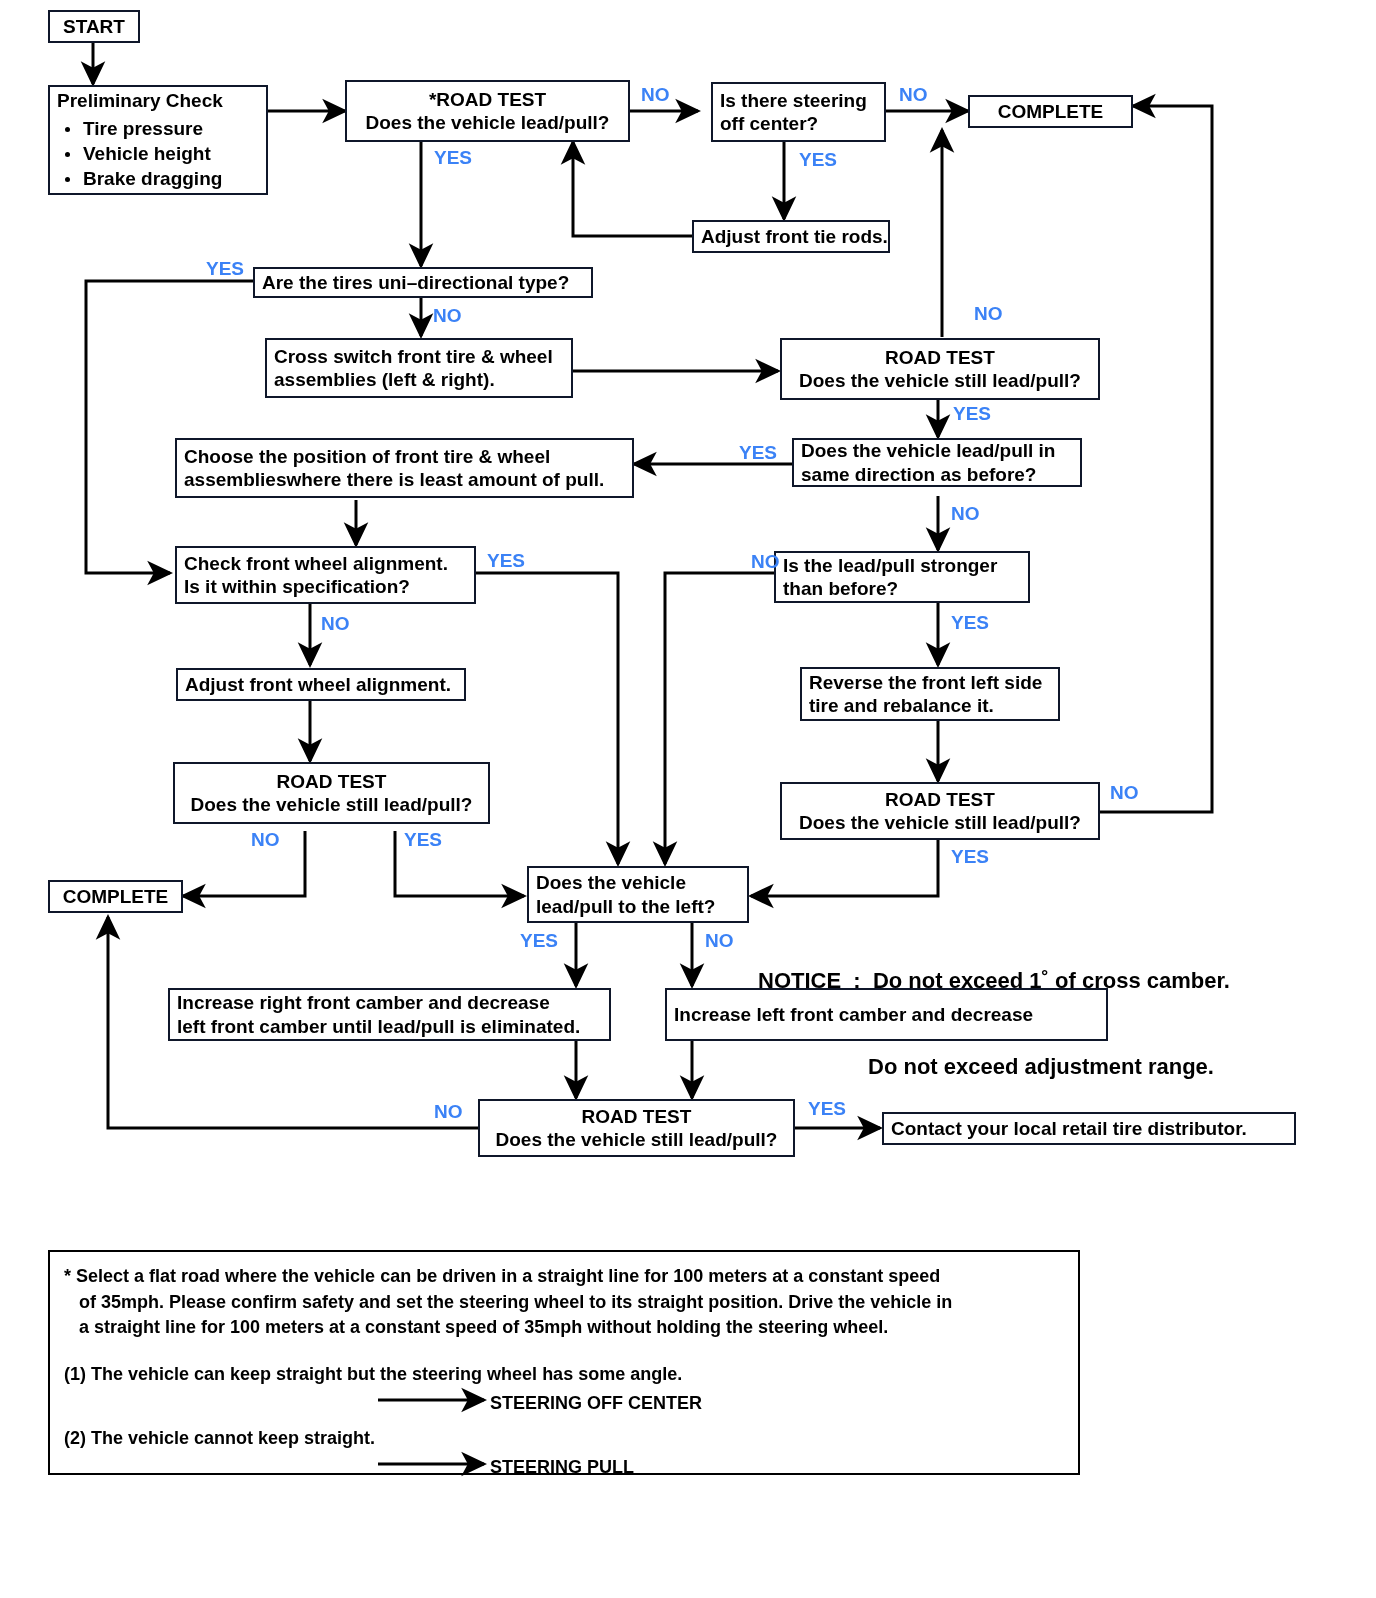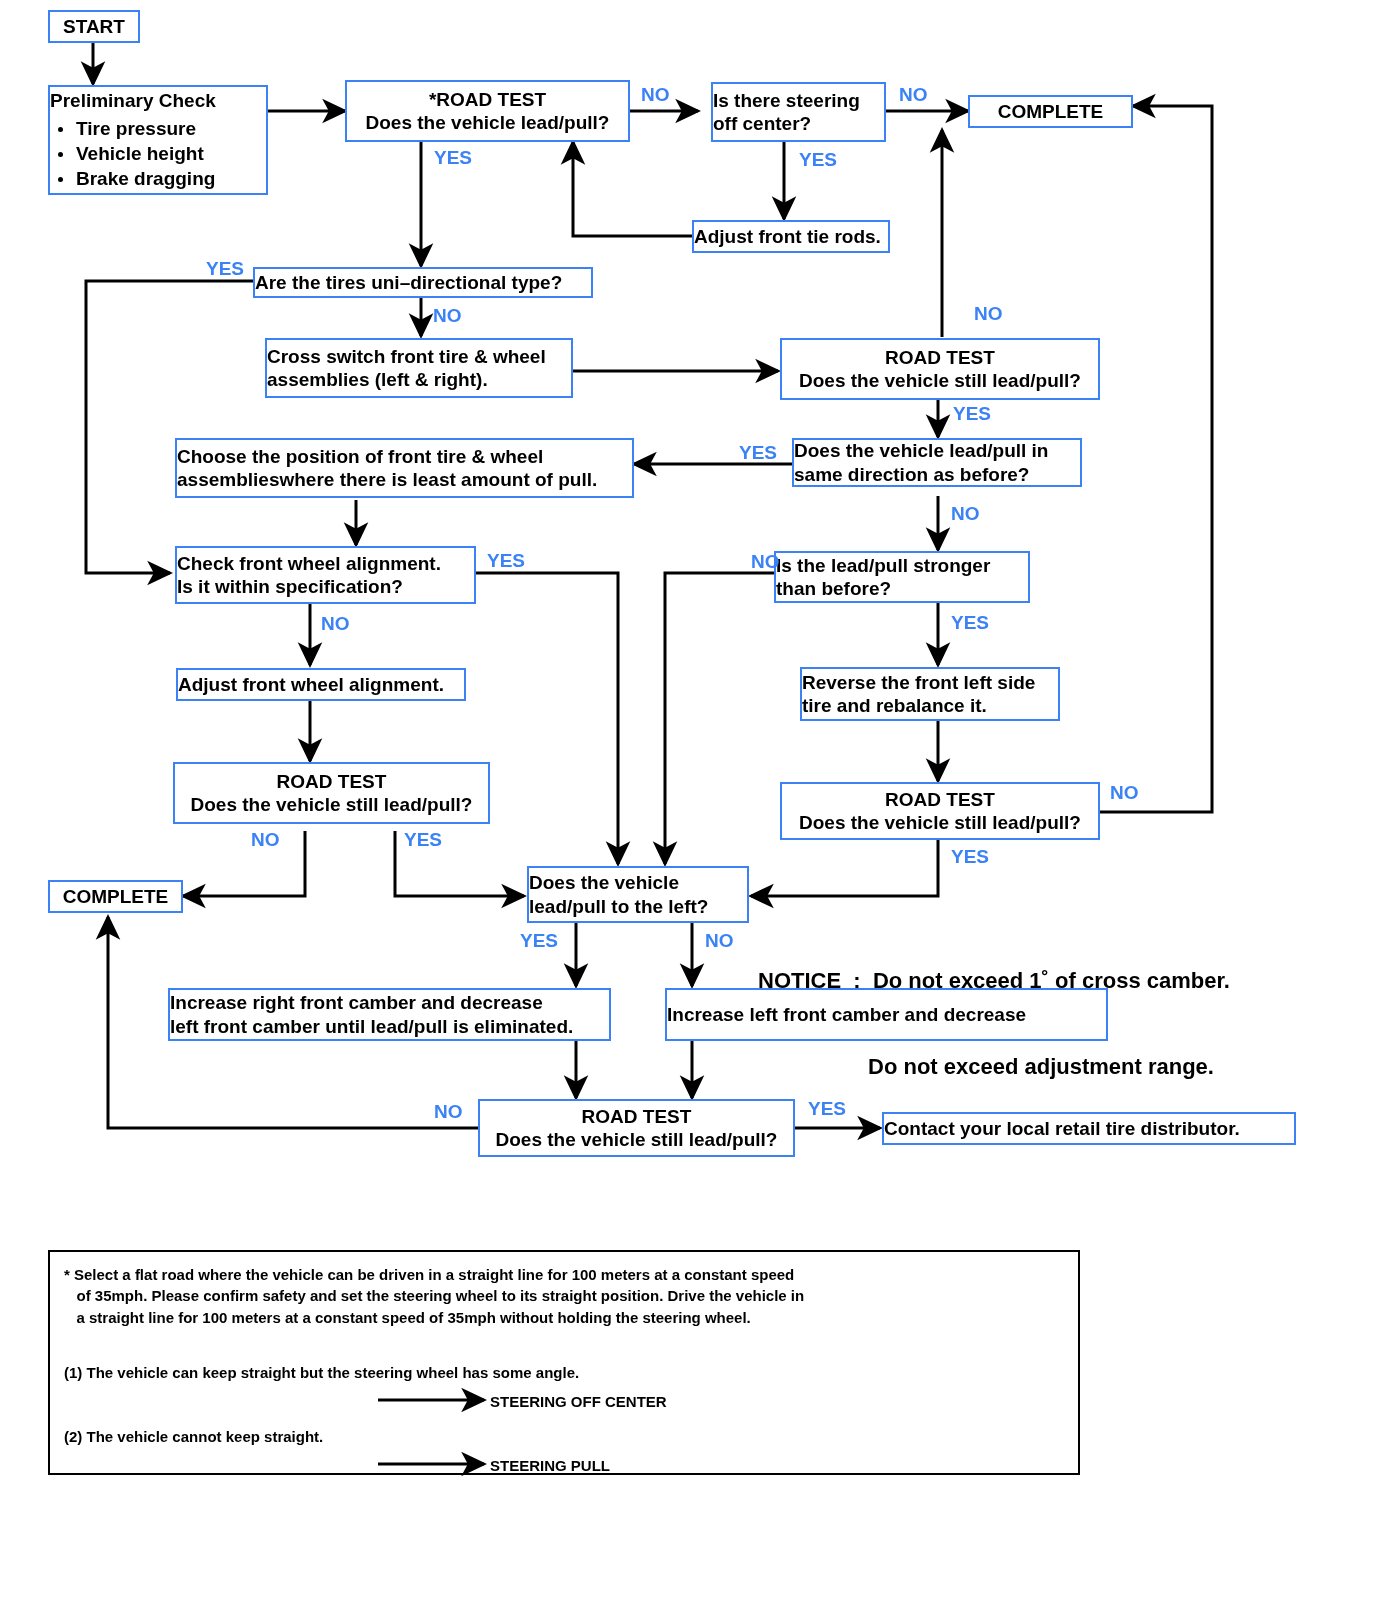--- a/index.html
+++ b/index.html
@@ -1,32 +1,32 @@
 <!DOCTYPE html>
 <html><head>
 <meta charset="utf-8">
 <style>
   html,body{margin:0;padding:0;background:#fff;}
   body{font-family:"Liberation Sans",sans-serif;}
   #page{position:relative;width:1376px;height:1598px;background:#fff;overflow:hidden;}
-  .box{position:absolute;border:2px solid #3b82f6;background:#fff;box-sizing:border-box;
+  .box{position:absolute;border:2px solid #0f172a;background:#fff;box-sizing:border-box;
        display:flex;flex-direction:column;justify-content:center;
        font-weight:bold;font-size:19px;color:#000;line-height:1.22;}
   .box.center{align-items:center;text-align:center;}
-  .box.left{align-items:flex-start;text-align:left;padding-right:5px;}
+  .box.left{align-items:flex-start;text-align:left;padding-left:7px;padding-right:5px;}
   .box .ln{display:block;white-space:nowrap;}
   .lbl{position:absolute;font-weight:bold;font-size:19px;color:#3b82f6;white-space:nowrap;}
   .bullets{position:absolute;font-weight:bold;font-size:19px;line-height:1.33;}
   .bullets .hd{display:block;margin-bottom:2px;}
   .bullets .bl{display:block;padding-left:26px;position:relative;}
   .bullets .bl:before{content:"";position:absolute;left:8px;top:11px;width:5px;height:5px;
        background:#000;border-radius:50%;}
   .notice{position:absolute;font-weight:bold;font-size:22px;line-height:1.3;white-space:pre;}
   .foot{position:absolute;border:2px solid #000;box-sizing:border-box;background:#fff;
-        font-weight:bold;font-size:15px;line-height:1.42;}
+        font-weight:bold;font-size:18px;line-height:1.42;}
   .foot .p1{position:absolute;left:14px;top:12px;white-space:pre;}
   .foot .p2{position:absolute;left:14px;top:110px;white-space:pre;}
   .foot .p3{position:absolute;left:14px;top:174px;white-space:pre;}
   .foot .r1{position:absolute;left:440px;top:139px;white-space:nowrap;}
   .foot .r2{position:absolute;left:440px;top:203px;white-space:nowrap;}
   svg.wires{position:absolute;left:0;top:0;width:1376px;height:1598px;}
   svg.wires line,svg.wires polyline{stroke:#000;stroke-width:3;fill:none;}
   .arrowsvg{position:absolute;}
 </style>
 </head>

